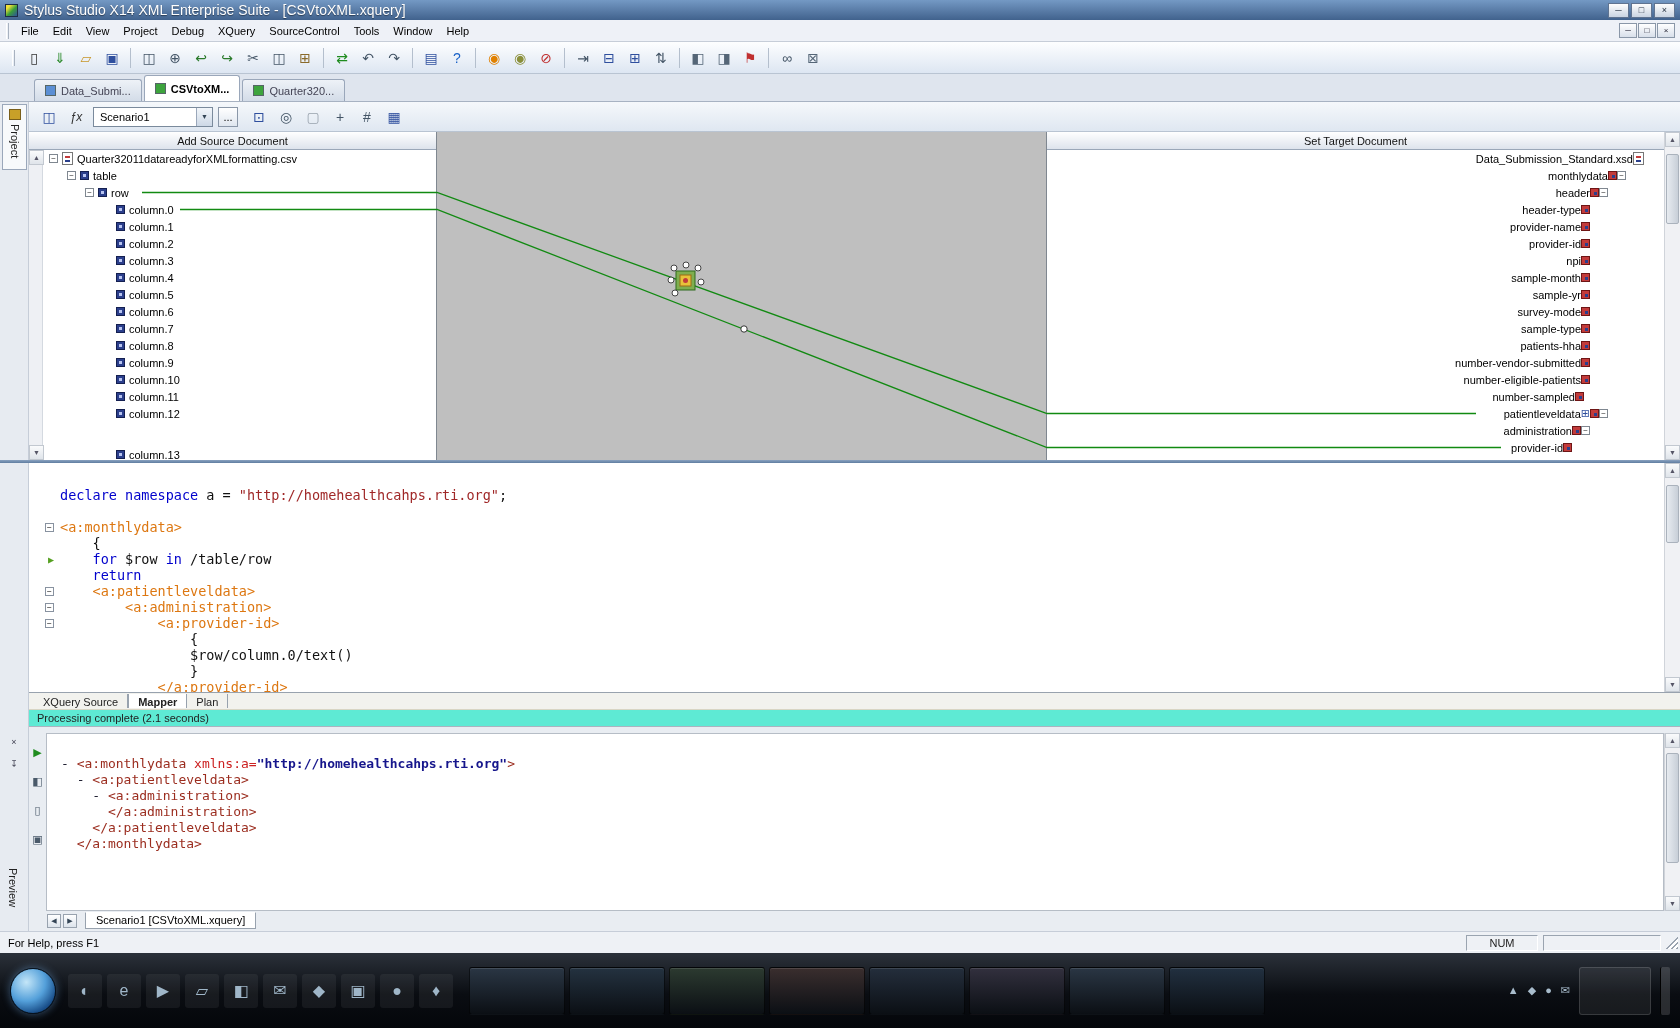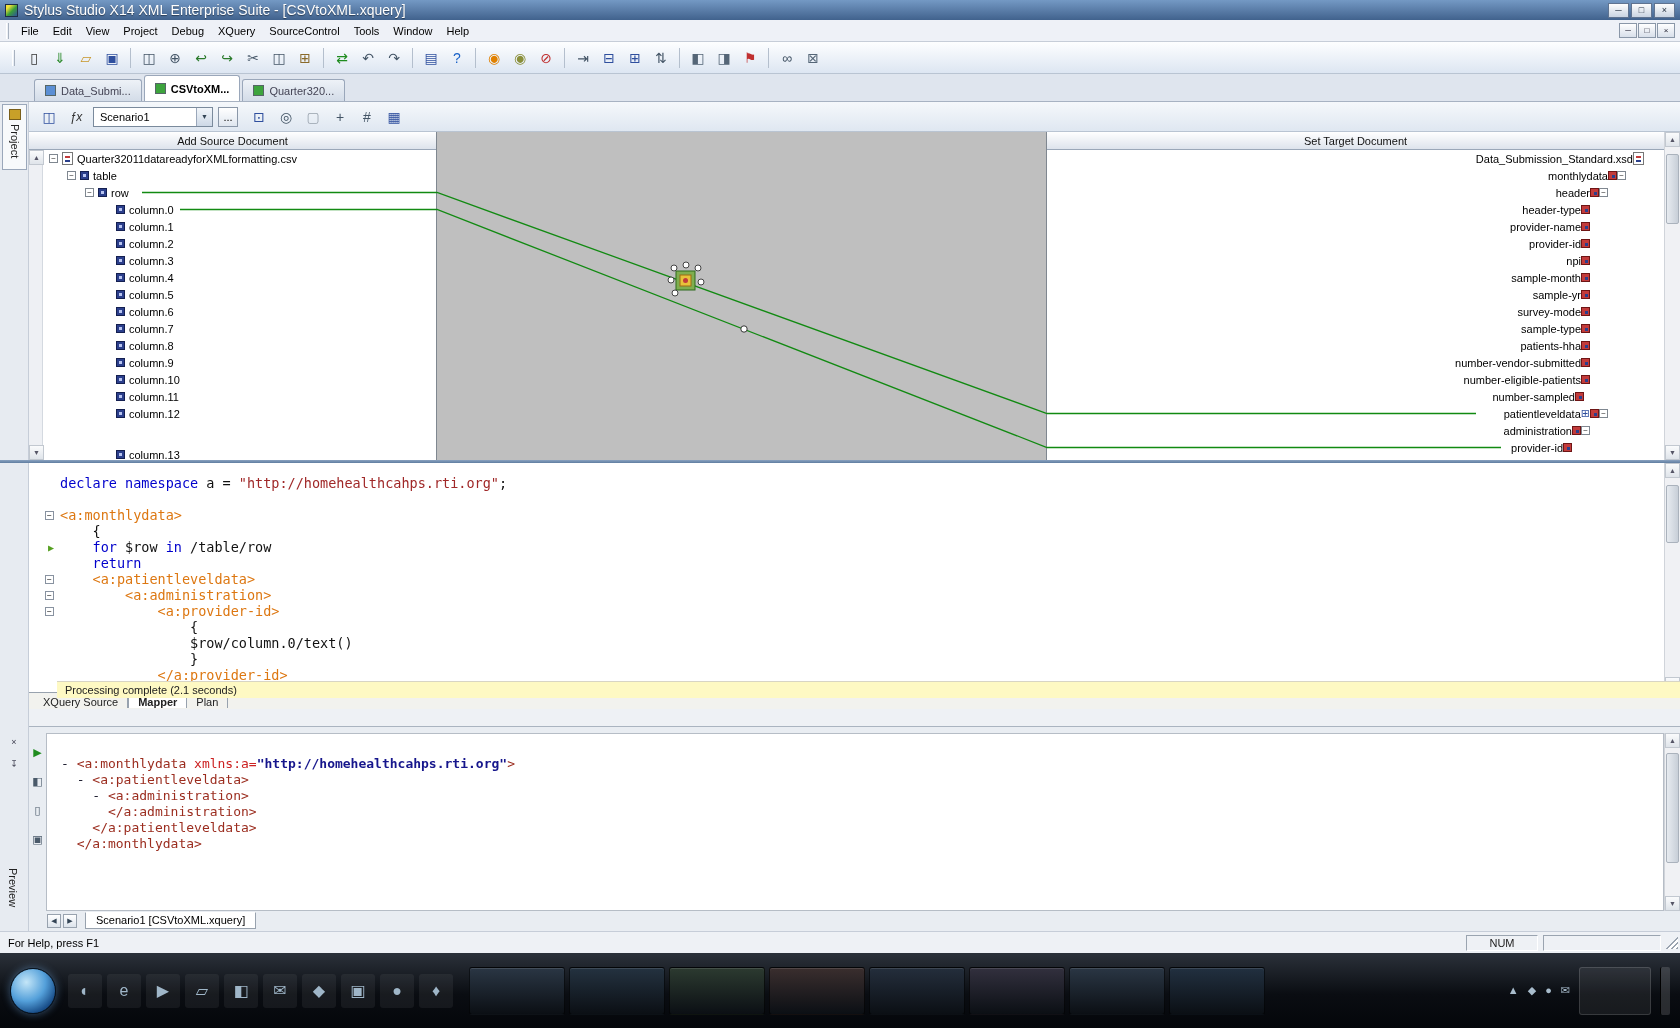--- a/index.html
+++ b/index.html
@@ -72,33 +72,33 @@
 
   
   .vscroll{position:absolute;width:16px;background:#f0f1f4;border-left:1px solid #d0d4da;}
   .sb-btn{position:absolute;left:0;width:15px;height:15px;background:linear-gradient(#fafbfc,#dfe4ea);border:1px solid #c2c8d0;font-size:7px;color:#556;display:flex;align-items:center;justify-content:center;}
   .sb-thumb{position:absolute;left:1px;width:13px;background:linear-gradient(90deg,#e7ebf0,#c8cfd8);border:1px solid #aab2bc;border-radius:2px;}
   .main-vscroll{right:0;top:0;height:328px;}
   .arrow-up{top:0;} .arrow-dn{bottom:0;}
 
   
   .divider{position:absolute;top:460px;left:0;right:0;height:3px;background:linear-gradient(#8aa2c0,#5f7da0);}
-  .editor{position:absolute;top:463px;left:29px;width:1635px;height:229px;background:#fff;overflow:hidden;padding-top:12px;}
+  .editor{position:absolute;top:463px;left:29px;width:1635px;height:229px;background:#fff;overflow:hidden;padding-top:24px;}
   .code-line{display:flex;height:16px;font-family:"DejaVu Sans Mono","Liberation Mono",monospace;font-size:13.5px;white-space:pre;align-items:center;}
   .gutter{flex:0 0 31px;display:flex;align-items:center;justify-content:flex-end;padding-right:6px;gap:2px;height:16px;}
   .fold{width:9px;height:9px;border:1px solid #8892a0;background:#fff;font-size:8px;line-height:7px;text-align:center;color:#333;}
   .exec-arrow{color:#55a020;font-size:10px;}
   .tk-kw{color:#0000cc;} .tk-str{color:#a02828;} .tk-tag{color:#dd7711;} .tk-pl{color:#111;}
   .editor-vscroll{top:463px;right:0;height:229px;}
 
   
   .editor-tabs{position:absolute;top:692px;left:29px;right:0;height:17px;background:#f2f2ee;border-top:1px solid #98a2ae;display:flex;align-items:center;padding-left:5px;}
   .e-tab{padding:2px 9px 0;border-right:1px solid #98a2ae;color:#222;background:#f2f2ee;}
   .e-tab.active{background:#fff;font-weight:bold;border-left:1px solid #98a2ae;margin-top:-1px;}
-  .proc-strip{position:absolute;top:681px;left:29px;right:0;height:17px;background:#fef9c3;border-top:1px solid #d8d5c4;display:flex;align-items:center;padding-left:8px;color:#222;margin-left:28px;}
+  .proc-strip{position:absolute;top:709px;left:29px;right:0;height:17px;background:#5eead4;border-top:1px solid #d8d5c4;display:flex;align-items:center;padding-left:8px;color:#222;}
 
   
   .preview{position:absolute;top:726px;left:29px;right:0;height:205px;background:#e9edf2;border-top:1px solid #aab4c0;}
   .pv-rail{position:absolute;left:0;top:4px;width:17px;bottom:21px;display:flex;flex-direction:column;align-items:center;gap:14px;padding-top:14px;}
   .pv-rail-btn{width:15px;height:15px;display:flex;align-items:center;justify-content:center;font-size:11px;}
   .pv-content{position:absolute;left:17px;top:6px;right:16px;height:178px;background:#fff;border:1px solid #b6bdc6;padding:22px 0 0 14px;overflow:hidden;}
   .pv-line{font-family:"DejaVu Sans Mono","Liberation Mono",monospace;font-size:13px;height:16px;white-space:pre;}
   .pv-tag{color:#9b2d1f;} .pv-attr{color:#cc2222;} .pv-val{color:#16168c;font-weight:bold;} .pv-txt{font-weight:bold;color:#000;} .pv-pm{color:#223;} .pv-pl{color:#111;}
   .pv-vscroll{right:0;top:6px;height:178px;}
   .pv-tabstrip{position:absolute;left:0;right:0;bottom:0;height:21px;display:flex;align-items:center;padding-left:18px;gap:2px;}

